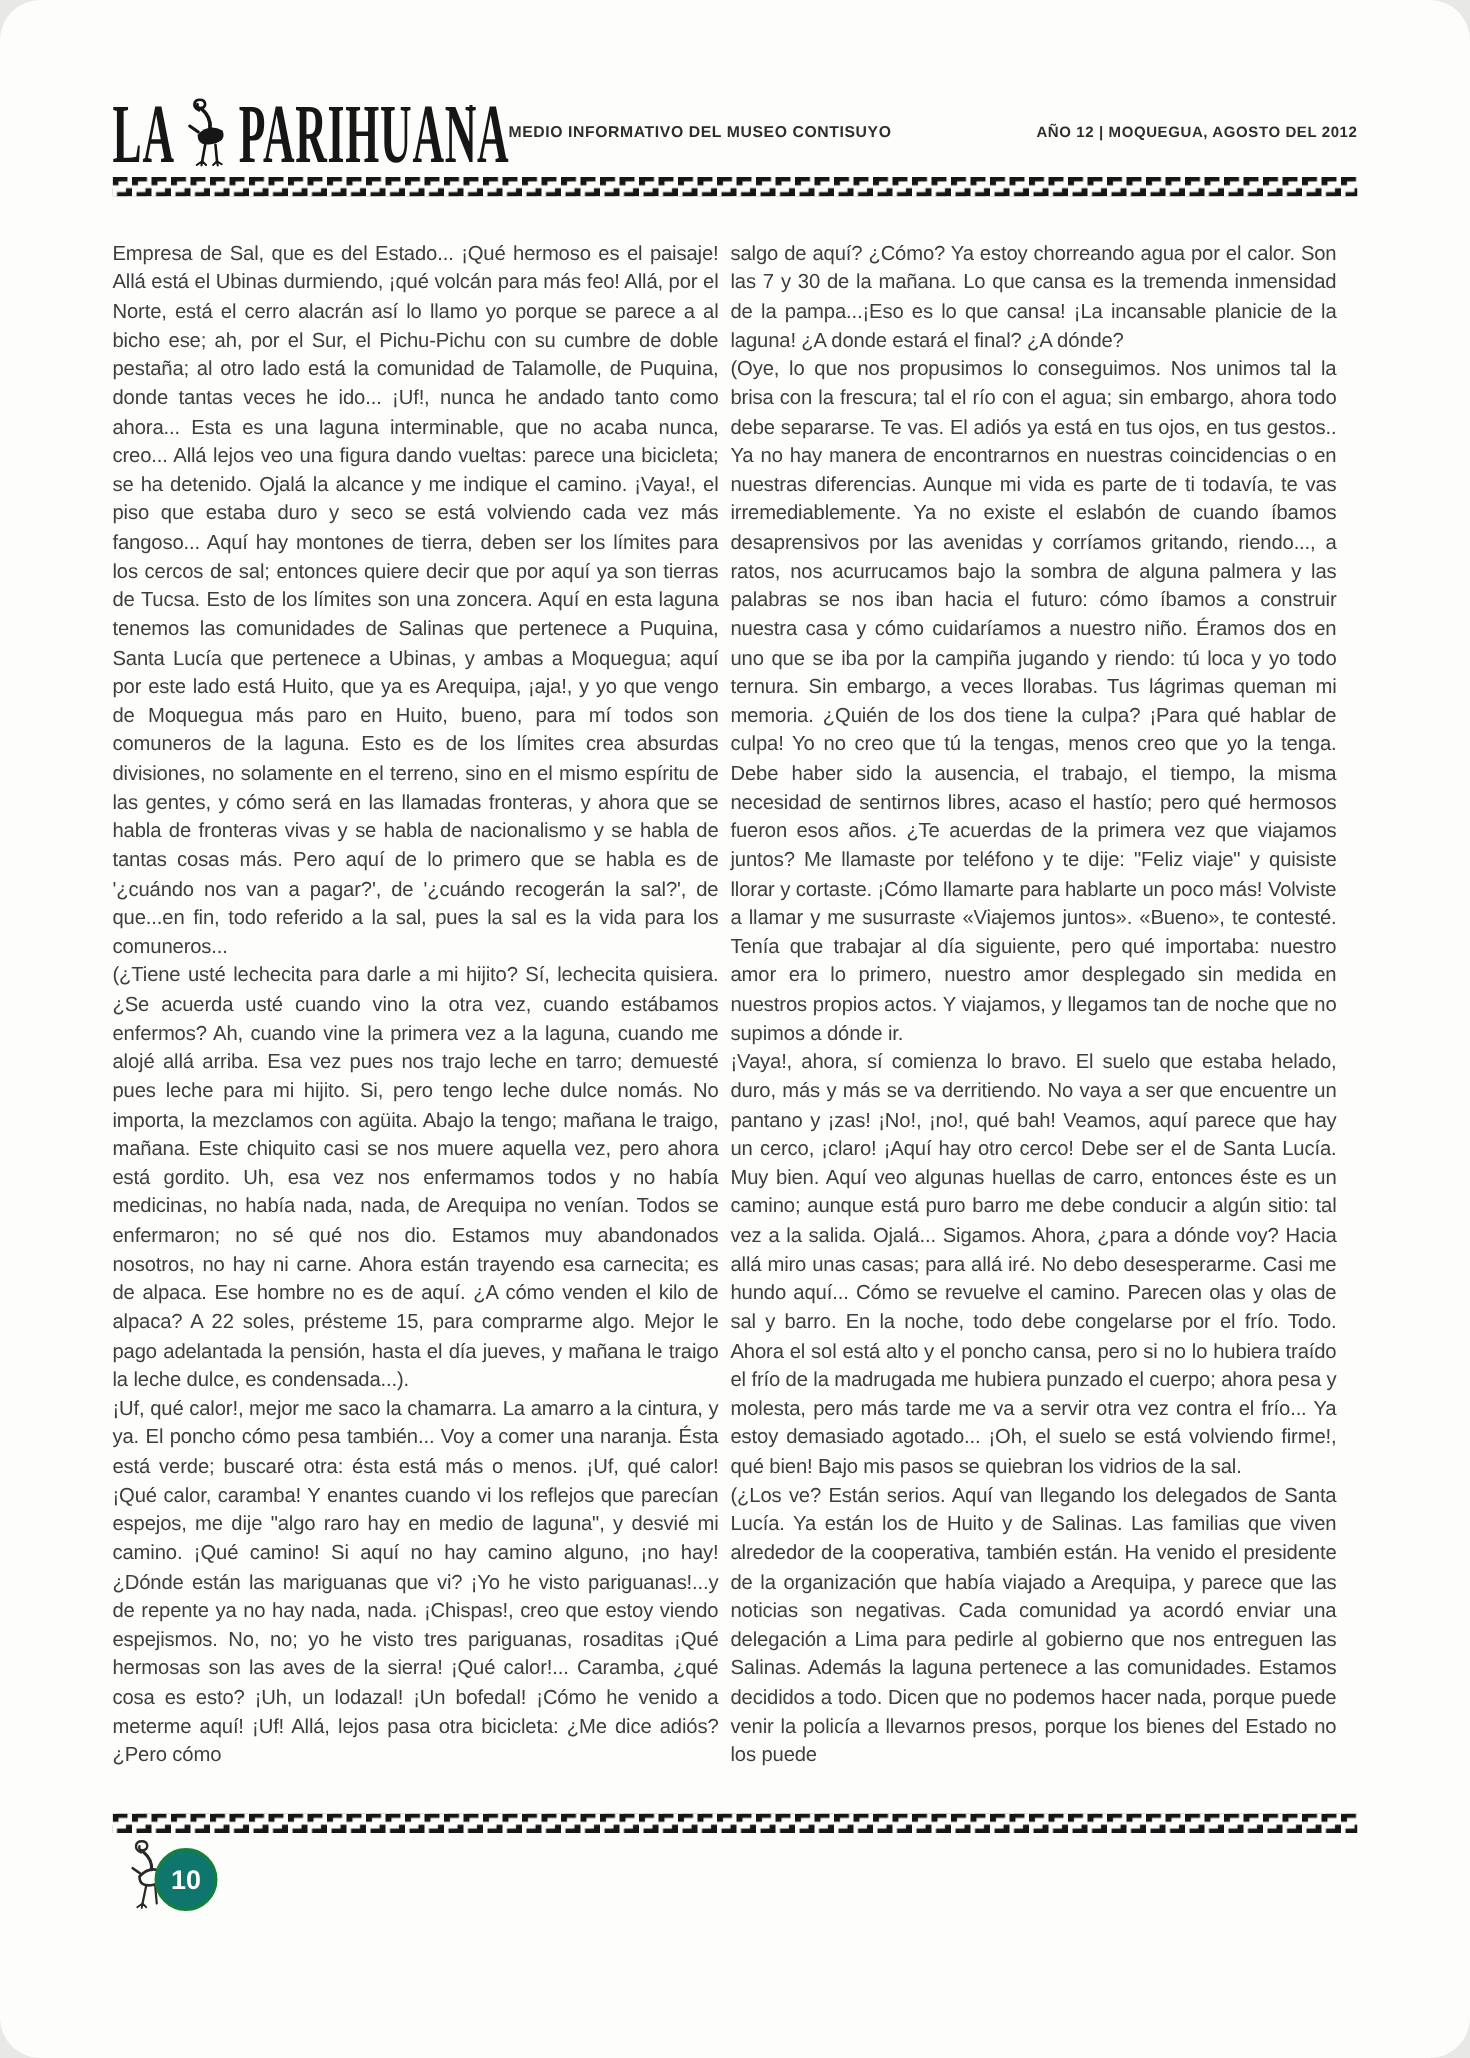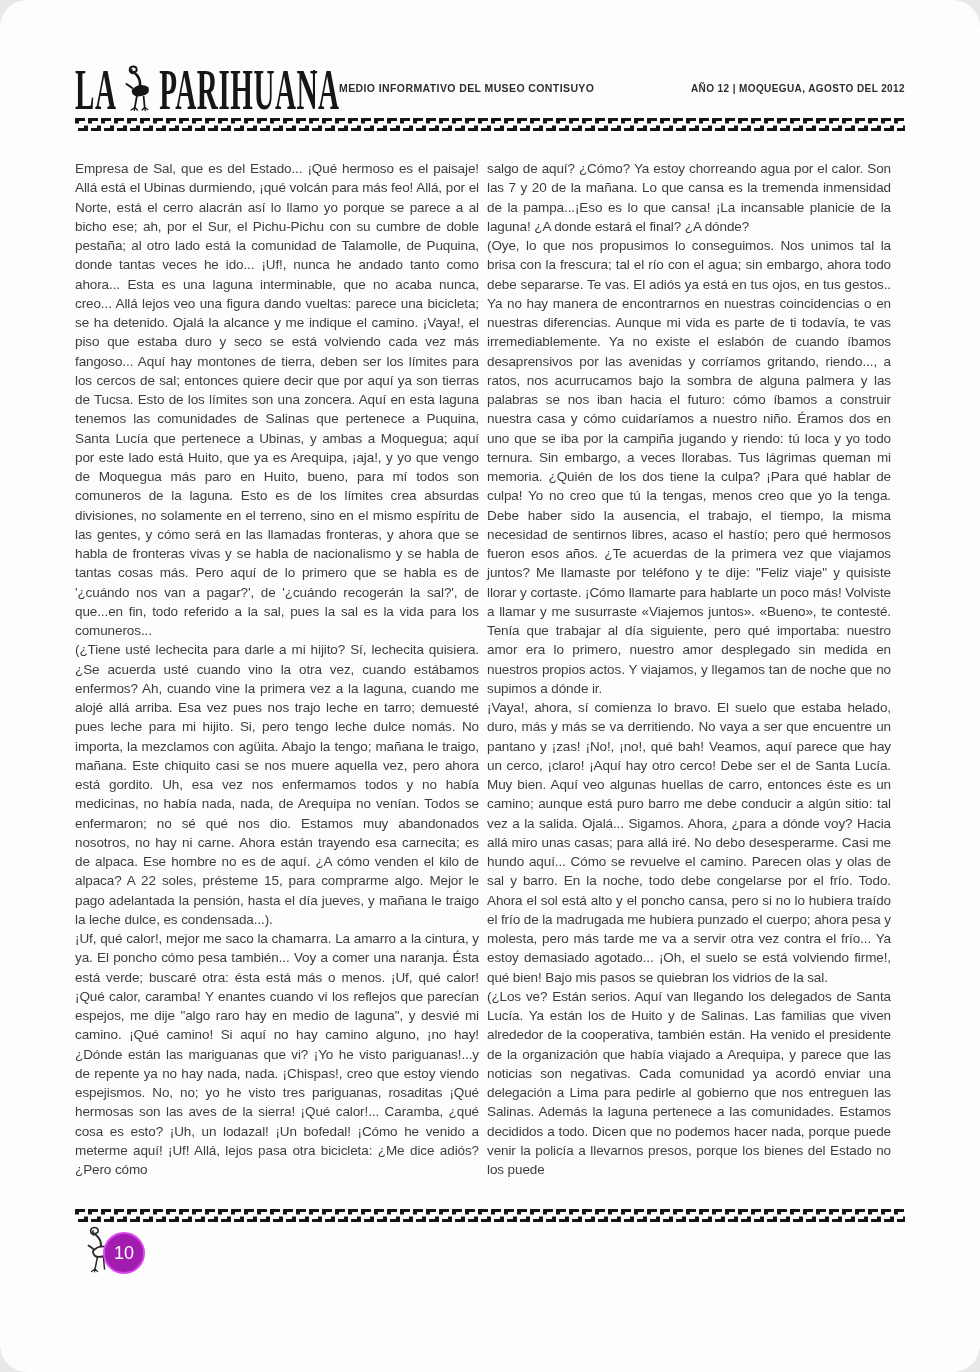--- a/index.html
+++ b/index.html
@@ -56,23 +56,23 @@
     color:var(--body-text,#3e3e3e);
     letter-spacing:-0.1px;
     hyphens:none;
   }
   
   .footer{position:relative;height:70px;margin-top:2px;}
   .footer-bird{position:absolute;left:8px;top:2px;}
   .page-num-circle{
     position:absolute;left:28px;top:8px;
     width:42px;height:42px;border-radius:50%;
-    background:#a21caf;border:2px solid #d946ef;
+    background:#0f766e;border:2px solid #15803d;
     display:flex;align-items:center;justify-content:center;
-    color:#fff;font-size:18px;font-weight:400;
+    color:#fff;font-size:18px;font-weight:700;
     box-sizing:border-box;
   }
 </style>
 </head>
 <body>
 
 <div class="page" style="--ink: #161616; --body-text: #3e3e3e; --page-bg: #fdfdfc;">
 
   <header class="masthead-row">
     <div class="mast-line">
@@ -104,21 +104,21 @@
     <rect width="830" height="13" fill="url(#fretTop)"></rect>
   </svg>
 
   <main class="article-columns">
     <div class="article-col">
       <p>Empresa de Sal, que es del Estado... ¡Qué hermoso es el paisaje! Allá está el Ubinas durmiendo, ¡qué volcán para más feo! Allá, por el Norte, está el cerro alacrán así lo llamo yo porque se parece a al bicho ese; ah, por el Sur, el Pichu-Pichu con su cumbre de doble pestaña; al otro lado está la comunidad de Talamolle, de Puquina, donde tantas veces he ido... ¡Uf!, nunca he andado tanto como ahora... Esta es una laguna interminable, que no acaba nunca, creo... Allá lejos veo una figura dando vueltas: parece una bicicleta; se ha detenido. Ojalá la alcance y me indique el camino. ¡Vaya!, el piso que estaba duro y seco se está volviendo cada vez más fangoso... Aquí hay montones de tierra, deben ser los límites para los cercos de sal; entonces quiere decir que por aquí ya son tierras de Tucsa. Esto de los límites son una zoncera. Aquí en esta laguna tenemos las comunidades de Salinas que pertenece a Puquina, Santa Lucía que pertenece a Ubinas, y ambas a Moquegua; aquí por este lado está Huito, que ya es Arequipa, ¡aja!, y yo que vengo de Moquegua más paro en Huito, bueno, para mí todos son comuneros de la laguna. Esto es de los límites crea absurdas divisiones, no solamente en el terreno, sino en el mismo espíritu de las gentes, y cómo será en las llamadas fronteras, y ahora que se habla de fronteras vivas y se habla de nacionalismo y se habla de tantas cosas más. Pero aquí de lo primero que se habla es de '¿cuándo nos van a pagar?', de '¿cuándo recogerán la sal?', de que...en fin, todo referido a la sal, pues la sal es la vida para los comuneros...</p>
       <p>(¿Tiene usté lechecita para darle a mi hijito? Sí, lechecita quisiera. ¿Se acuerda usté cuando vino la otra vez, cuando estábamos enfermos? Ah, cuando vine la primera vez a la laguna, cuando me alojé allá arriba. Esa vez pues nos trajo leche en tarro; demuesté pues leche para mi hijito. Si, pero tengo leche dulce nomás. No importa, la mezclamos con agüita. Abajo la tengo; mañana le traigo, mañana. Este chiquito casi se nos muere aquella vez, pero ahora está gordito. Uh, esa vez nos enfermamos todos y no había medicinas, no había nada, nada, de Arequipa no venían. Todos se enfermaron; no sé qué nos dio. Estamos muy abandonados nosotros, no hay ni carne. Ahora están trayendo esa carnecita; es de alpaca. Ese hombre no es de aquí. ¿A cómo venden el kilo de alpaca? A 22 soles, présteme 15, para comprarme algo. Mejor le pago adelantada la pensión, hasta el día jueves, y mañana le traigo la leche dulce, es condensada...).</p>
       <p>¡Uf, qué calor!, mejor me saco la chamarra. La amarro a la cintura, y ya. El poncho cómo pesa también... Voy a comer una naranja. Ésta está verde; buscaré otra: ésta está más o menos. ¡Uf, qué calor! ¡Qué calor, caramba! Y enantes cuando vi los reflejos que parecían espejos, me dije "algo raro hay en medio de laguna", y desvié mi camino. ¡Qué camino! Si aquí no hay camino alguno, ¡no hay! ¿Dónde están las mariguanas que vi? ¡Yo he visto pariguanas!...y de repente ya no hay nada, nada. ¡Chispas!, creo que estoy viendo espejismos. No, no; yo he visto tres pariguanas, rosaditas ¡Qué hermosas son las aves de la sierra! ¡Qué calor!... Caramba, ¿qué cosa es esto? ¡Uh, un lodazal! ¡Un bofedal! ¡Cómo he venido a meterme aquí! ¡Uf! Allá, lejos pasa otra bicicleta: ¿Me dice adiós? ¿Pero cómo</p>
     </div>
     <div class="article-col">
-      <p>salgo de aquí? ¿Cómo? Ya estoy chorreando agua por el calor. Son las 7 y 20 de la mañana. Lo que cansa es la tremenda inmensidad de la pampa...¡Eso es lo que cansa! ¡La incansable planicie de la laguna! ¿A donde estará el final? ¿A dónde?</p>
+      <p>salgo de aquí? ¿Cómo? Ya estoy chorreando agua por el calor. Son las 7 y 30 de la mañana. Lo que cansa es la tremenda inmensidad de la pampa...¡Eso es lo que cansa! ¡La incansable planicie de la laguna! ¿A donde estará el final? ¿A dónde?</p>
       <p>(Oye, lo que nos propusimos lo conseguimos. Nos unimos tal la brisa con la frescura; tal el río con el agua; sin embargo, ahora todo debe separarse. Te vas. El adiós ya está en tus ojos, en tus gestos.. Ya no hay manera de encontrarnos en nuestras coincidencias o en nuestras diferencias. Aunque mi vida es parte de ti todavía, te vas irremediablemente. Ya no existe el eslabón de cuando íbamos desaprensivos por las avenidas y corríamos gritando, riendo..., a ratos, nos acurrucamos bajo la sombra de alguna palmera y las palabras se nos iban hacia el futuro: cómo íbamos a construir nuestra casa y cómo cuidaríamos a nuestro niño. Éramos dos en uno que se iba por la campiña jugando y riendo: tú loca y yo todo ternura. Sin embargo, a veces llorabas. Tus lágrimas queman mi memoria. ¿Quién de los dos tiene la culpa? ¡Para qué hablar de culpa! Yo no creo que tú la tengas, menos creo que yo la tenga. Debe haber sido la ausencia, el trabajo, el tiempo, la misma necesidad de sentirnos libres, acaso el hastío; pero qué hermosos fueron esos años. ¿Te acuerdas de la primera vez que viajamos juntos? Me llamaste por teléfono y te dije: "Feliz viaje" y quisiste llorar y cortaste. ¡Cómo llamarte para hablarte un poco más! Volviste a llamar y me susurraste «Viajemos juntos». «Bueno», te contesté. Tenía que trabajar al día siguiente, pero qué importaba: nuestro amor era lo primero, nuestro amor desplegado sin medida en nuestros propios actos. Y viajamos, y llegamos tan de noche que no supimos a dónde ir.</p>
       <p>¡Vaya!, ahora, sí comienza lo bravo. El suelo que estaba helado, duro, más y más se va derritiendo. No vaya a ser que encuentre un pantano y ¡zas! ¡No!, ¡no!, qué bah! Veamos, aquí parece que hay un cerco, ¡claro! ¡Aquí hay otro cerco! Debe ser el de Santa Lucía. Muy bien. Aquí veo algunas huellas de carro, entonces éste es un camino; aunque está puro barro me debe conducir a algún sitio: tal vez a la salida. Ojalá... Sigamos. Ahora, ¿para a dónde voy? Hacia allá miro unas casas; para allá iré. No debo desesperarme. Casi me hundo aquí... Cómo se revuelve el camino. Parecen olas y olas de sal y barro. En la noche, todo debe congelarse por el frío. Todo. Ahora el sol está alto y el poncho cansa, pero si no lo hubiera traído el frío de la madrugada me hubiera punzado el cuerpo; ahora pesa y molesta, pero más tarde me va a servir otra vez contra el frío... Ya estoy demasiado agotado... ¡Oh, el suelo se está volviendo firme!, qué bien! Bajo mis pasos se quiebran los vidrios de la sal.</p>
       <p>(¿Los ve? Están serios. Aquí van llegando los delegados de Santa Lucía. Ya están los de Huito y de Salinas. Las familias que viven alrededor de la cooperativa, también están. Ha venido el presidente de la organización que había viajado a Arequipa, y parece que las noticias son negativas. Cada comunidad ya acordó enviar una delegación a Lima para pedirle al gobierno que nos entreguen las Salinas. Además la laguna pertenece a las comunidades. Estamos decididos a todo. Dicen que no podemos hacer nada, porque puede venir la policía a llevarnos presos, porque los bienes del Estado no los puede</p>
     </div>
   </main>
 
   <svg class="fret fret-bottom" width="830" height="13" aria-hidden="true">
     <defs>
       <pattern id="fretBottom" width="13" height="13" patternUnits="userSpaceOnUse">
         <path d="M0 0 H10 V3 H4 V5.5 H0 Z" fill="#161616"></path>

